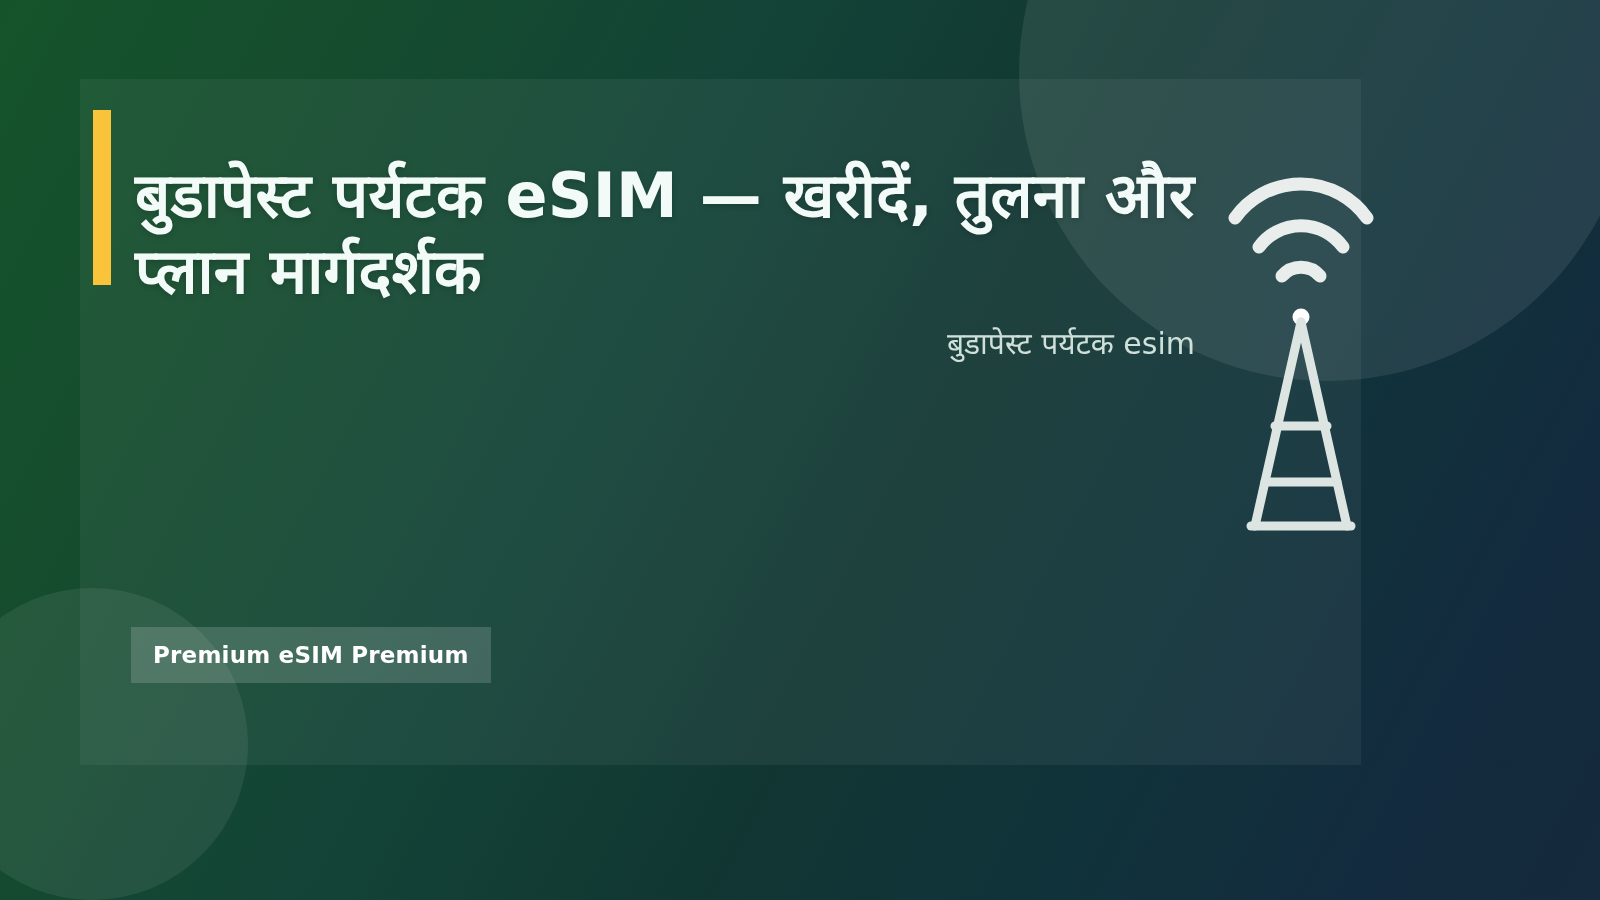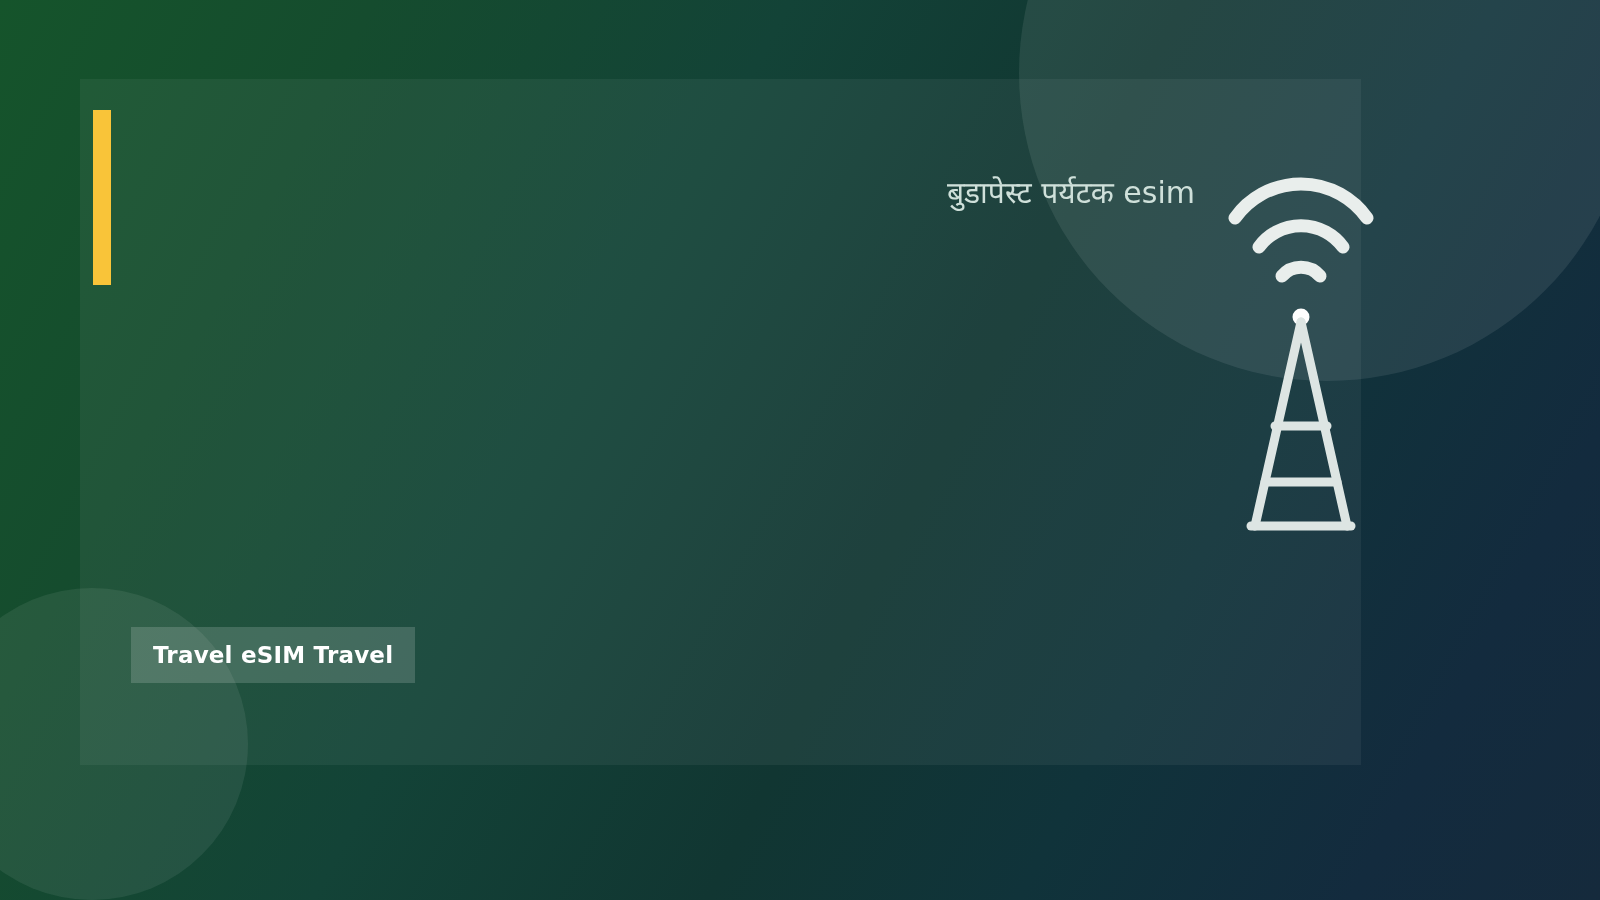--- a/index.html
+++ b/index.html
@@ -126,25 +126,26 @@
 <div id="slide">
 
   <div class="deco-circle-tr"></div>
   <div class="deco-circle-bl"></div>
 
   <div class="panel"></div>
 
   <div class="accent-bar"></div>
 
   <div class="headline-block">
+    <h1 class="headline">बुडापेस्ट पर्यटक eSIM — खरीदें, तुलना और प्लान मार्गदर्शक</h1>
     <p class="subtitle">बुडापेस्ट पर्यटक esim</p>
   </div>
 
   <div class="badge">
-    <span>Travel eSIM Travel</span>
+    <span>Premium eSIM Premium</span>
   </div>
 
   <div class="icon-art">
     <svg width="200" height="420" viewBox="0 0 200 420" fill="none" xmlns="http://www.w3.org/2000/svg">
 
       <g stroke="#e9eeec" stroke-linecap="round" fill="none">
         <path d="M20 88 A 81 81 0 0 1 152 88" stroke-width="13"></path>
         <path d="M44 117 A 52 52 0 0 1 128 117" stroke-width="13"></path>
         <path d="M67 146 A 25 25 0 0 1 105 146" stroke-width="13"></path>
       </g>

